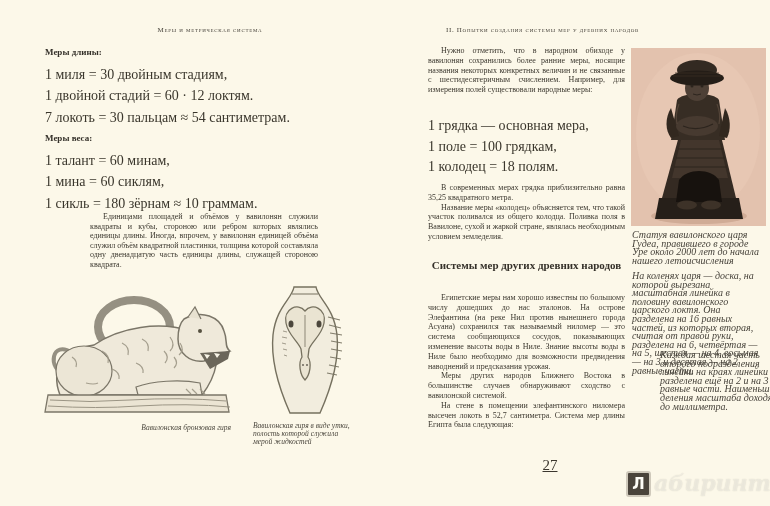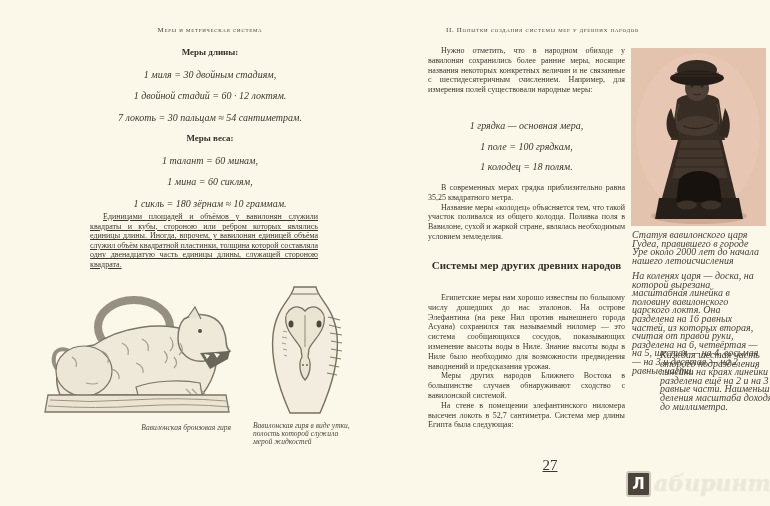--- a/index.html
+++ b/index.html
@@ -17,22 +17,22 @@
   .runhead {
     font-variant:small-caps;
     font-size:7px;
     letter-spacing:0.7px;
     color:#46423a;
     text-align:center;
     white-space:nowrap;
   }
 
   
-  .eq-stack { text-align:center; }
-  .eq-line { font-size:10px; line-height:21.5px; color:#3a362c; white-space:nowrap;font-style:italic; }
+  .eq-stack { }
+  .eq-line { font-size:14px; line-height:21.5px; color:#3a362c; white-space:nowrap; }
   .eq-head { font-size:9px; font-weight:bold; line-height:21.5px; color:#35312a; }
   .eq-stack-right .eq-line { line-height:20.5px; }
 
   
   .bodytext { font-size:8px; line-height:9.6px; text-align:justify; hyphens:auto; }
   .bodytext p { text-indent:13px; }
   .right-col { line-height:9.8px; }
 
   .section-heading {
     font-size:11px; font-weight:bold; line-height:13.5px;
@@ -82,21 +82,21 @@
   <div class="eq-head">Меры длины:</div>
   <div class="eq-line">1 миля = 30 двойным стадиям,</div>
   <div class="eq-line">1 двойной стадий = 60 · 12 локтям.</div>
   <div class="eq-line">7 локоть = 30 пальцам ≈ 54 сантиметрам.</div>
   <div class="eq-head">Меры веса:</div>
   <div class="eq-line">1 талант = 60 минам,</div>
   <div class="eq-line">1 мина = 60 сиклям,</div>
   <div class="eq-line">1 сикль = 180 зёрнам ≈ 10 граммам.</div>
 </div>
 
-<div class="abs bodytext" style="left:90px; top:212px; width:228px;text-decoration:underline;">
+<div class="abs bodytext" style="left:90px; top:212px; width:228px;">
   <p>Единицами площадей и объёмов у вавилонян служили квадраты и кубы, стороною или ребром которых являлись единицы длины. Иногда, впрочем, у вавилонян единицей объёма служил объём квадратной пластинки, толщина которой составляла одну двенадцатую часть единицы длины, служащей стороною квадрата.</p>
 </div>
 
 <svg class="abs" style="left:42px; top:291px;" width="190" height="124" viewBox="0 0 190 124">
   <ellipse cx="92" cy="36" rx="36" ry="27" fill="none" stroke="#7b7668" stroke-width="8" opacity="0.8"></ellipse>
   <path d="M30,62 C10,48 4,78 24,84" fill="none" stroke="#7b7668" stroke-width="4" opacity="0.8"></path>
   <path d="M18,104 C8,78 22,58 52,54 C78,36 118,30 148,40 C168,46 178,58 174,74 C172,86 166,96 160,104 Z" fill="#efe9da" stroke="#7b7668" stroke-width="1.5"></path>
   <ellipse cx="42" cy="80" rx="28" ry="25" fill="#ece6d6" stroke="#7b7668" stroke-width="1.2"></ellipse>
   <path d="M96,104 L160,104 L158,92 C138,88 110,90 94,96 Z" fill="#efe9da" stroke="#7b7668" stroke-width="1.2"></path>
   <path d="M142,28 C160,18 178,26 182,40 C186,50 182,56 188,60 L162,70 C148,72 136,62 136,48 C136,38 138,32 142,28 Z" fill="#efe9da" stroke="#7b7668" stroke-width="1.5"></path>

